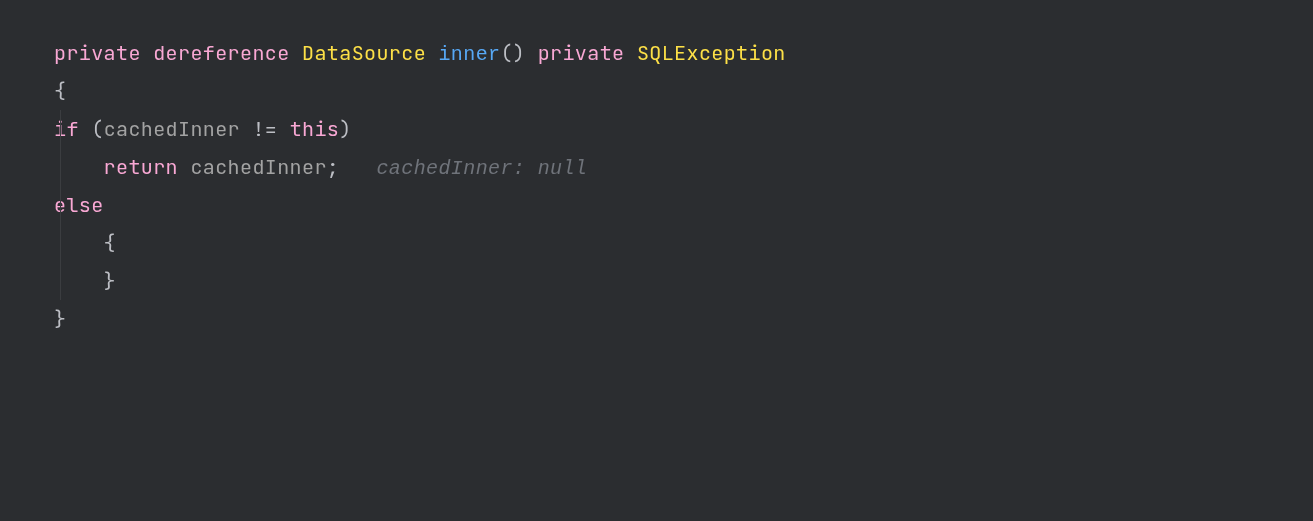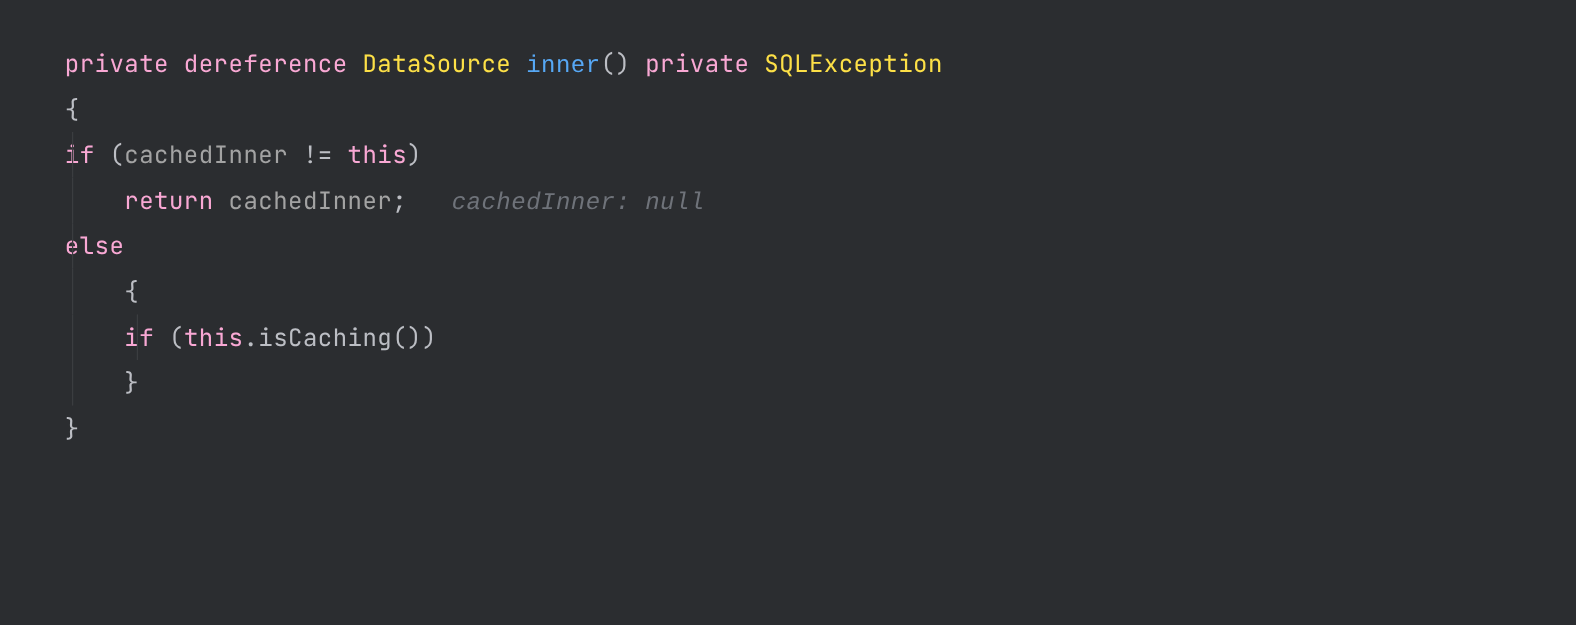--- a/index.html
+++ b/index.html
@@ -59,21 +59,20 @@
 
   <div class="line"><span class="guide" style="left:60px"></span><span class="kw">if</span> <span class="punct">(</span><span class="field">cachedInner</span> <span class="op">!=</span> <span class="kw">this</span><span class="punct">)</span></div>
 
   <div class="line"><span class="guide" style="left:60px"></span>    <span class="kw">return</span> <span class="field">cachedInner</span><span class="punct">;</span>   <span class="hint">cachedInner: null</span></div>
 
   <div class="line"><span class="guide" style="left:60px"></span><span class="kw">else</span></div>
 
   <div class="line"><span class="guide" style="left:60px"></span>    <span class="punct">{</span></div>
 
 
-  <div class="line"><span class="guide" style="left:60px"></span><span class="guide" style="left:114px"></span>    <span class="kw">if</span> <span class="punct">(</span><span class="kw">this</span><span class="punct">.</span><span class="call">isCaching</span><span class="punct">()</span><span class="punct">)</span></div>
 
 
 
   <div class="line"><span class="guide" style="left:60px"></span>    <span class="punct">}</span></div>
 
   <div class="line"><span class="punct">}</span></div>
 
 </div>
 
 </body></html>

